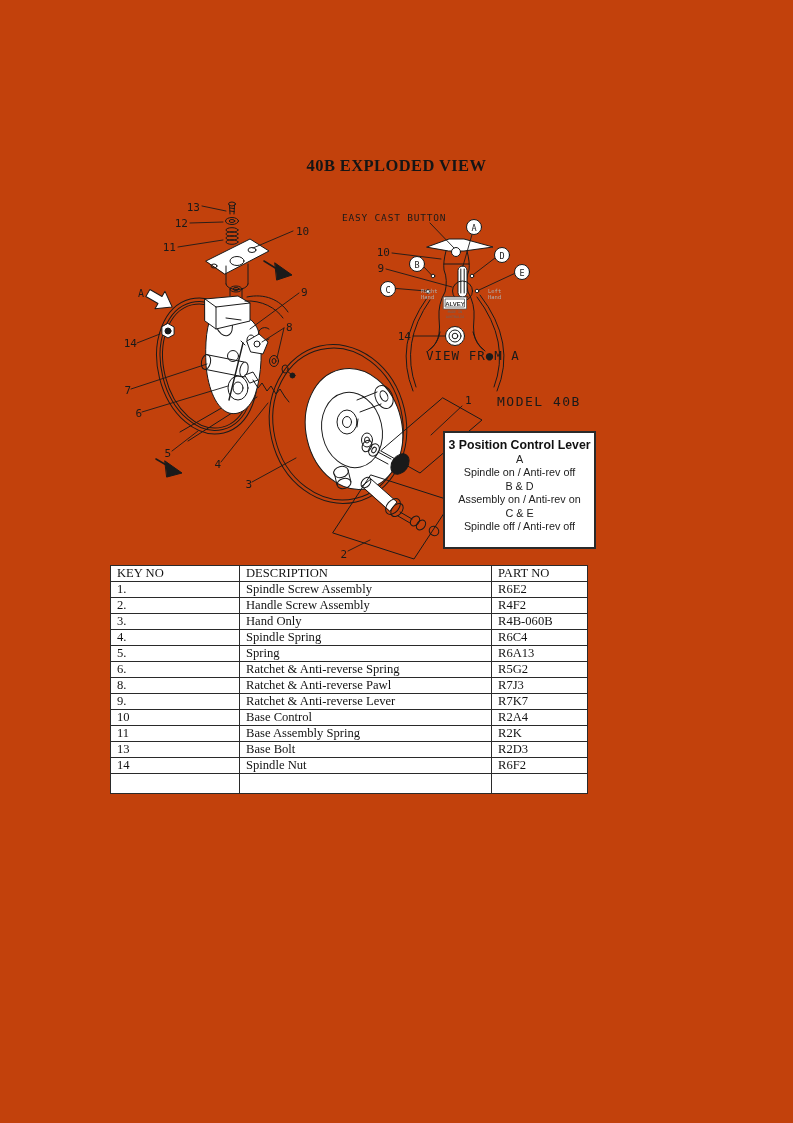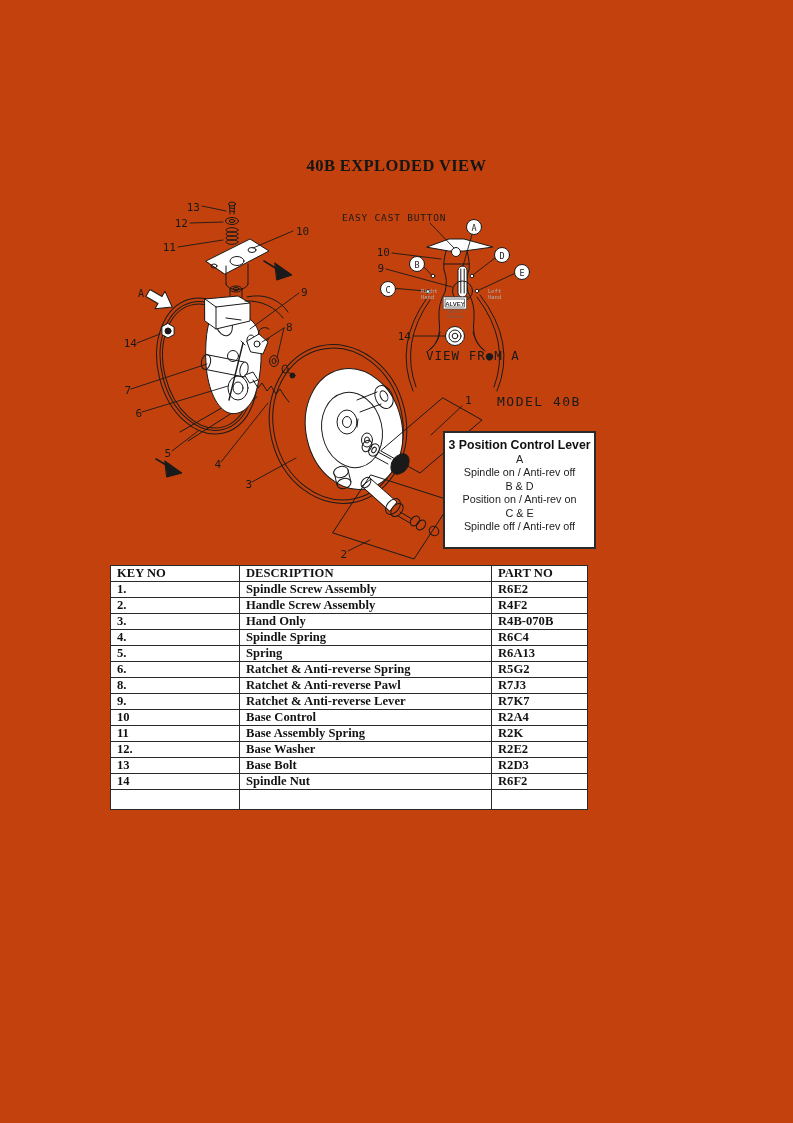--- a/index.html
+++ b/index.html
@@ -13,21 +13,21 @@
   }
   .diagram-svg{position:absolute;left:90px;top:185px;width:530px;height:385px;}
   .control-box{
     position:absolute;left:443px;top:431px;width:153px;height:118px;
     box-sizing:border-box;border:2px solid #2a2a2a;background:#fff;
     font-family:"Liberation Sans",sans-serif;text-align:center;padding-top:5px;
   }
   .cb-title{font-size:12.3px;font-weight:bold;color:#111;line-height:15px;}
   .cb-line{font-size:10.8px;color:#222;line-height:13.4px;}
   .parts-table{position:absolute;left:110px;top:565px;}
-  table{border-collapse:collapse;background:#fff;font-weight:bold;}
+  table{border-collapse:collapse;background:#fff;}
   td{
     border:1px solid #2a2a2a;font-size:12.6px;line-height:13px;height:15px;
     padding:0 4px 0 6px;color:#131313;white-space:nowrap;vertical-align:middle;
   }
   tr.empty-row td{height:19px;}
   .col-key{width:129px;}
   .col-desc{width:252px;}
   .col-part{width:96px;}
 </style>
 </head>
@@ -318,21 +318,21 @@
       <text x="455" y="313" font-size="3.4" text-anchor="middle" fill="#666">MADE IN</text>
       <text x="455" y="317.5" font-size="3.4" text-anchor="middle" fill="#666">AUSTRALIA</text>
     </g>
   </svg>
 
   <div class="control-box">
     <div class="cb-title">3 Position Control Lever</div>
     <div class="cb-line">A</div>
     <div class="cb-line">Spindle on / Anti-rev off</div>
     <div class="cb-line">B &amp; D</div>
-    <div class="cb-line">Position on / Anti-rev on</div>
+    <div class="cb-line">Assembly on / Anti-rev on</div>
     <div class="cb-line">C &amp; E</div>
     <div class="cb-line">Spindle off / Anti-rev off</div>
   </div>
 
   <div class="parts-table">
     <table>
       <colgroup>
           <col class="col-key">
           <col class="col-desc">
           <col class="col-part">
@@ -349,21 +349,21 @@
           <td>R6E2</td>
         </tr>
         <tr>
           <td>2.</td>
           <td>Handle Screw Assembly</td>
           <td>R4F2</td>
         </tr>
         <tr>
           <td>3.</td>
           <td>Hand Only</td>
-          <td>R4B-070B</td>
+          <td>R4B-060B</td>
         </tr>
         <tr>
           <td>4.</td>
           <td>Spindle Spring</td>
           <td>R6C4</td>
         </tr>
         <tr>
           <td>5.</td>
           <td>Spring</td>
           <td>R6A13</td>
@@ -385,25 +385,20 @@
         </tr>
         <tr>
           <td>10</td>
           <td>Base Control</td>
           <td>R2A4</td>
         </tr>
         <tr>
           <td>11</td>
           <td>Base Assembly Spring</td>
           <td>R2K</td>
-        </tr>
-        <tr>
-          <td>12.</td>
-          <td>Base Washer</td>
-          <td>R2E2</td>
         </tr>
         <tr>
           <td>13</td>
           <td>Base Bolt</td>
           <td>R2D3</td>
         </tr>
         <tr>
           <td>14</td>
           <td>Spindle Nut</td>
           <td>R6F2</td>

